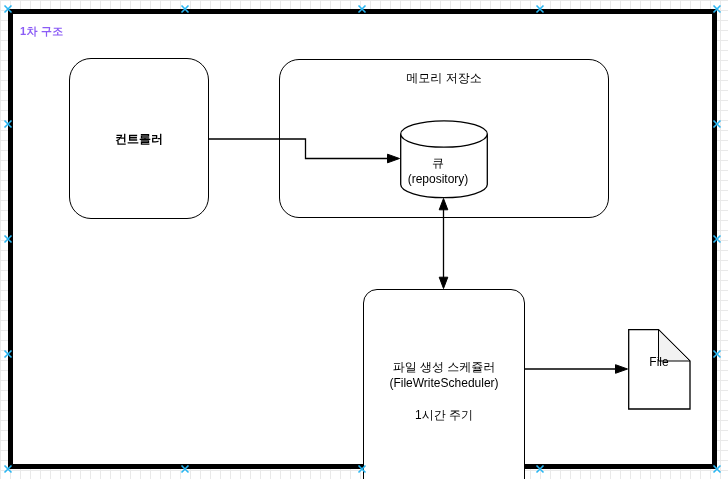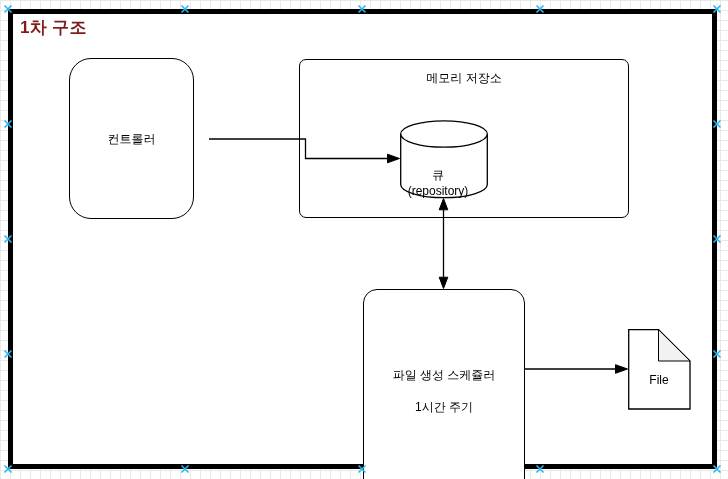--- a/index.html
+++ b/index.html
@@ -12,39 +12,39 @@
       #fff;
   }
   .stage{position:relative;width:728px;height:479px;}
   .abs{position:absolute;}
   .frame{
     left:8px;top:9px;width:709px;height:460px;box-sizing:border-box;
     border:5px solid var(--stroke,#000);border-radius:2px;
     background:var(--shape-fill,#fff);
   }
   .title{
-    left:20px;top:16px;font-size:17px;font-weight:bold;color:#7f1d1d;
+    left:20px;top:24px;font-size:11px;font-weight:bold;color:#8b5cf6;
     letter-spacing:0.3px;white-space:nowrap;
   }
   .node{
     box-sizing:border-box;border:1.3px solid var(--stroke,#000);
     background:var(--shape-fill,#fff);
     display:flex;flex-direction:column;align-items:center;justify-content:center;
     font-size:12px;line-height:16px;text-align:center;color:#000;
   }
   .node span{display:block;}
-  .controller{left:69px;top:58px;width:125px;height:161px;border-radius:22px;}
-  .memory{left:279px;top:59px;width:330px;height:159px;border-radius:7px;justify-content:flex-start;padding-top:10px;margin-left:20px;}
+  .controller{left:69px;top:58px;width:140px;height:161px;border-radius:22px;font-weight:bold;}
+  .memory{left:279px;top:59px;width:330px;height:159px;border-radius:20px;justify-content:flex-start;padding-top:10px;}
   .scheduler{left:363px;top:289px;width:162px;height:204px;border-radius:14px;}
   .period{margin-top:16px;text-align:center;}
   .shape-label{
     font-size:12px;line-height:16px;text-align:center;color:#000;
   }
-  .cyl-label{left:400px;top:155px;width:76px;margin-top:12px;}
-  .file-label{left:628px;top:372px;width:62px;}
+  .cyl-label{left:400px;top:155px;width:76px;}
+  .file-label{left:628px;top:354px;width:62px;}
   svg{display:block;overflow:visible;}
   .overlay{left:0;top:0;pointer-events:none;}
   .wire{fill:none;stroke:var(--stroke,#000);stroke-width:1.3px;}
   .head{fill:var(--stroke,#000);stroke:var(--stroke,#000);stroke-width:1;stroke-linejoin:round;}
   .outline{fill:var(--shape-fill,#fff);stroke:var(--stroke,#000);stroke-width:1.3px;}
   .fold{fill:var(--fold-fill,#f2f2f2);stroke:var(--stroke,#000);stroke-width:1px;stroke-linejoin:round;}
   .cross{stroke:var(--selection-handle,#29b6f2);stroke-width:1.6px;fill:none;pointer-events:auto;}
 </style>
 </head>
 <body>
@@ -57,20 +57,21 @@
   <div class="abs node controller">
     <span>컨트롤러</span>
   </div>
 
   <div class="abs node memory">
     <span>메모리 저장소</span>
   </div>
 
   <div class="abs node scheduler">
     <span>파일 생성 스케쥴러</span>
+    <span>(FileWriteScheduler)</span>
     <span class="period">1시간 주기</span>
   </div>
 
   <svg class="abs" style="left:400px;top:120px;" width="88" height="79">
     <path class="outline" d="M0.7,14 V64.5 A43.3,13.2 0 0 0 87.3,64.5 V14"></path>
     <ellipse class="outline" cx="44" cy="14" rx="43.3" ry="13.2"></ellipse>
   </svg>
   <div class="abs shape-label cyl-label">
     <span>큐</span>
     <span>(repository)</span>

